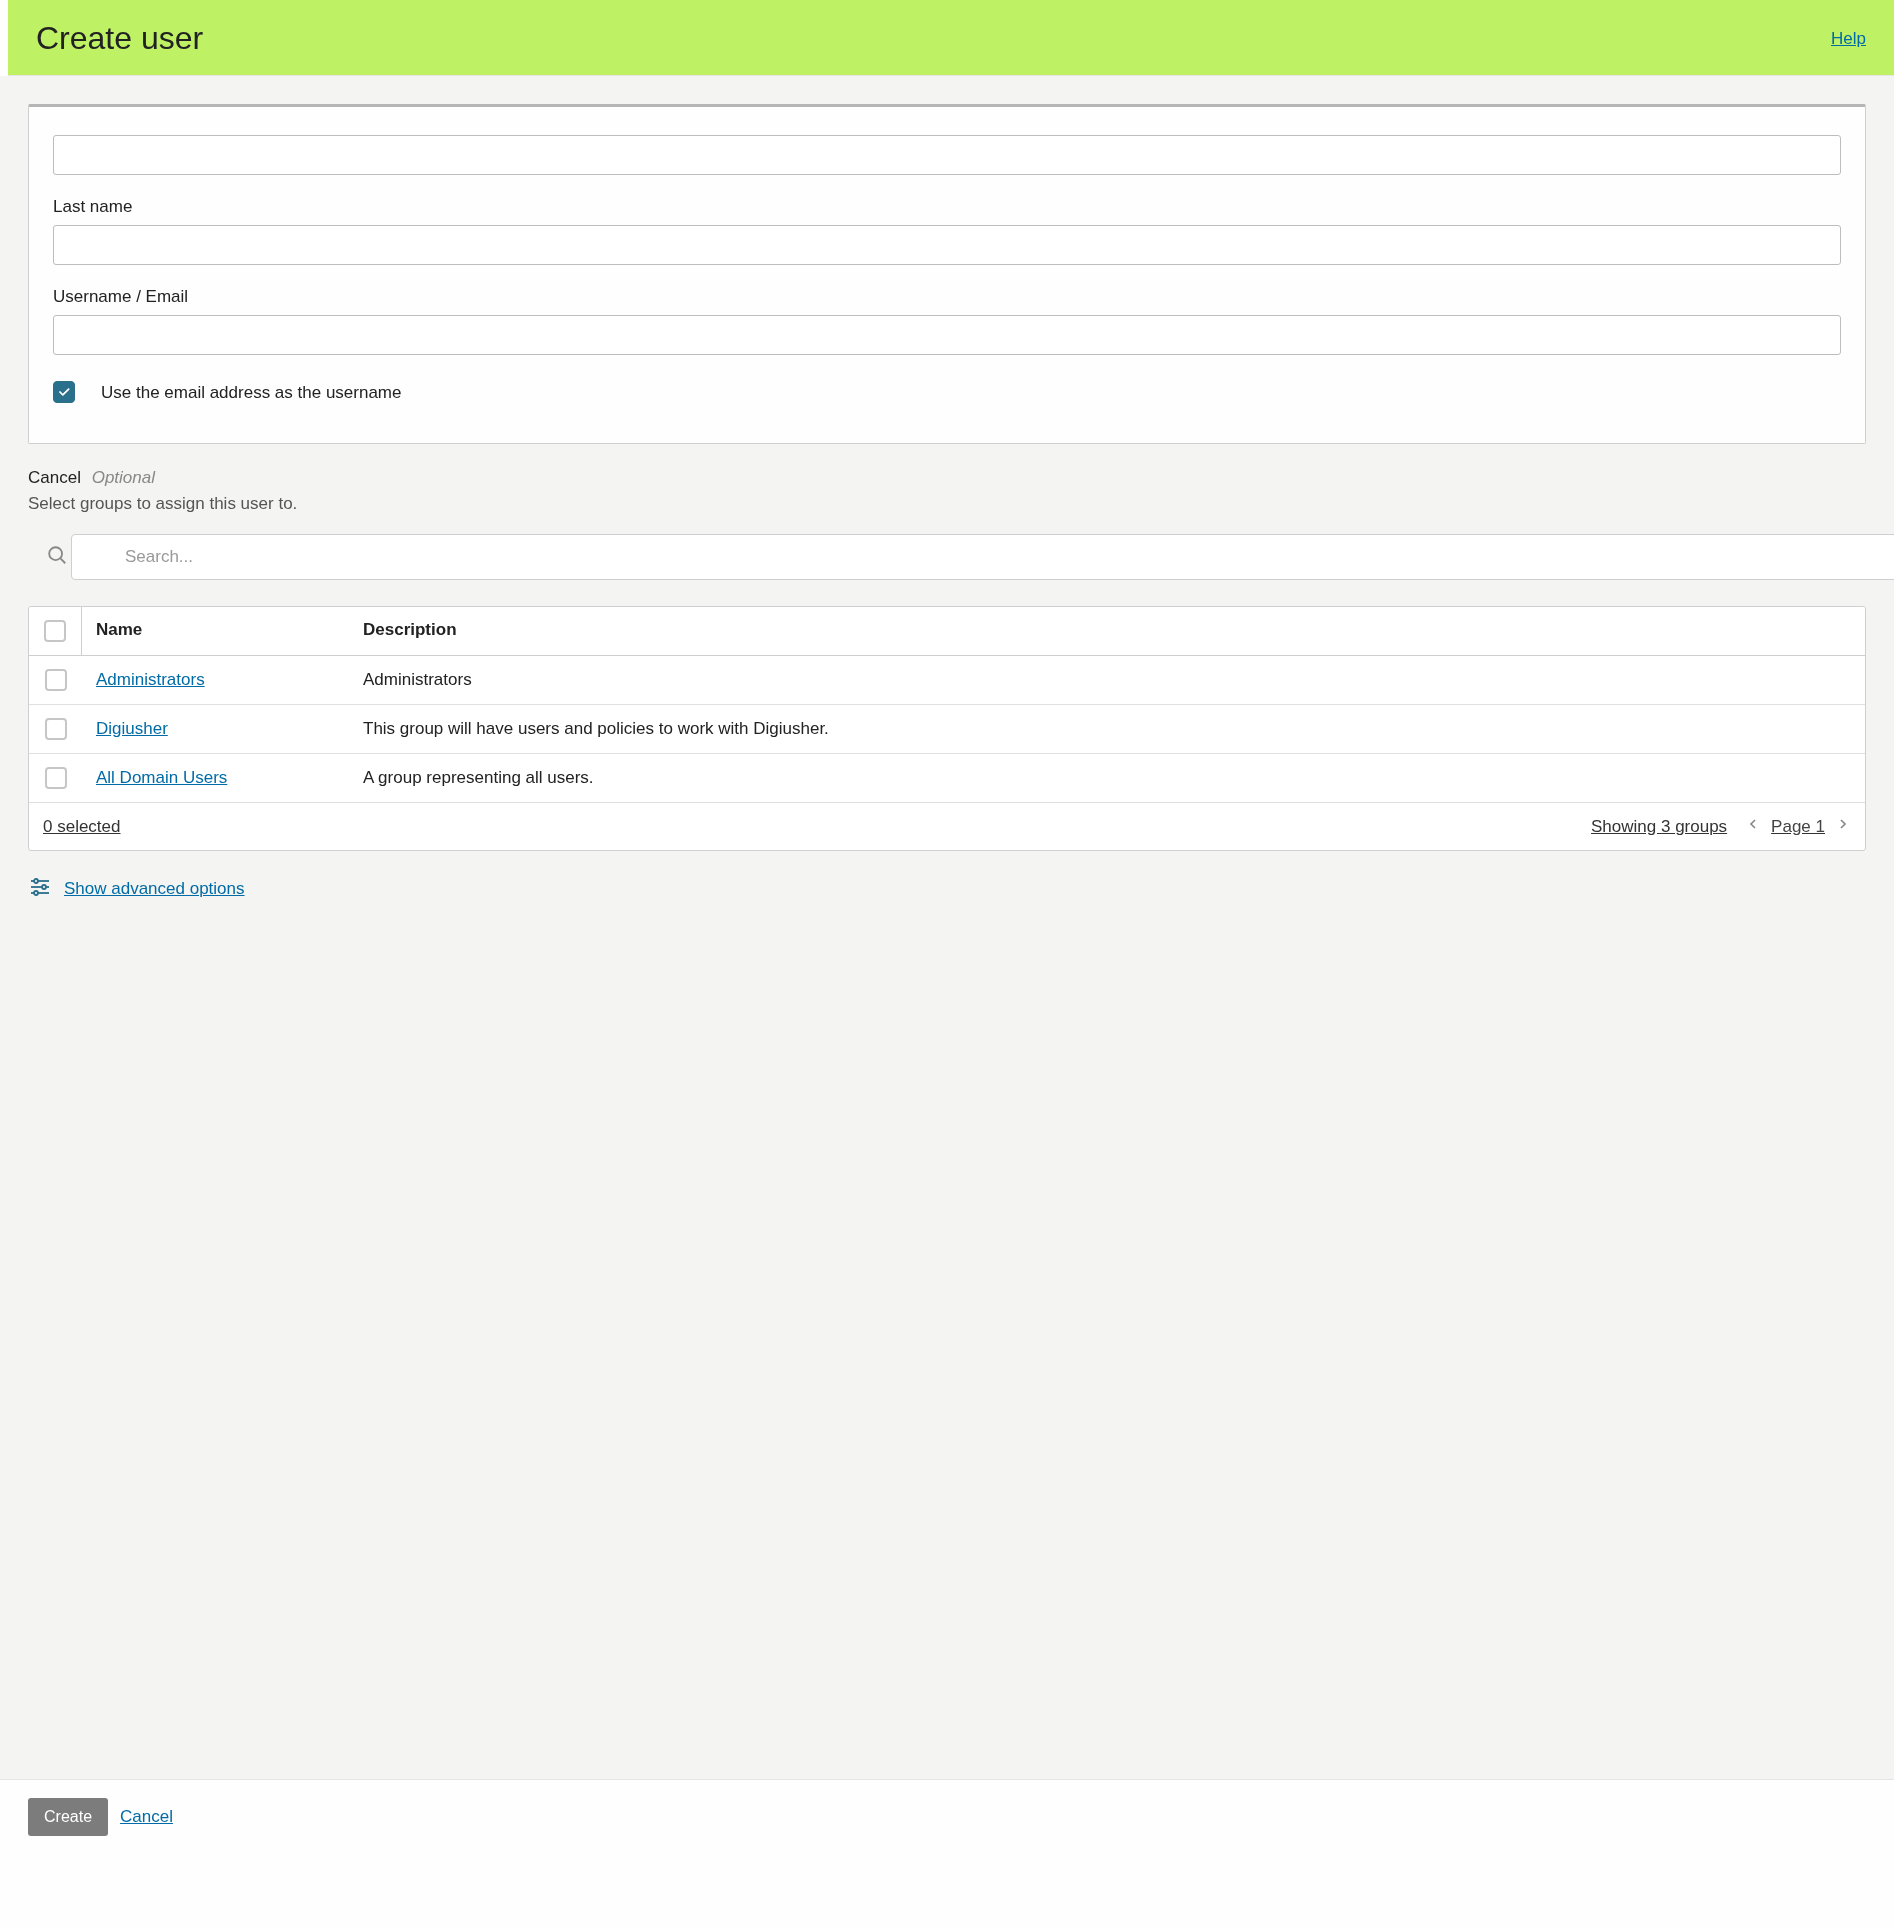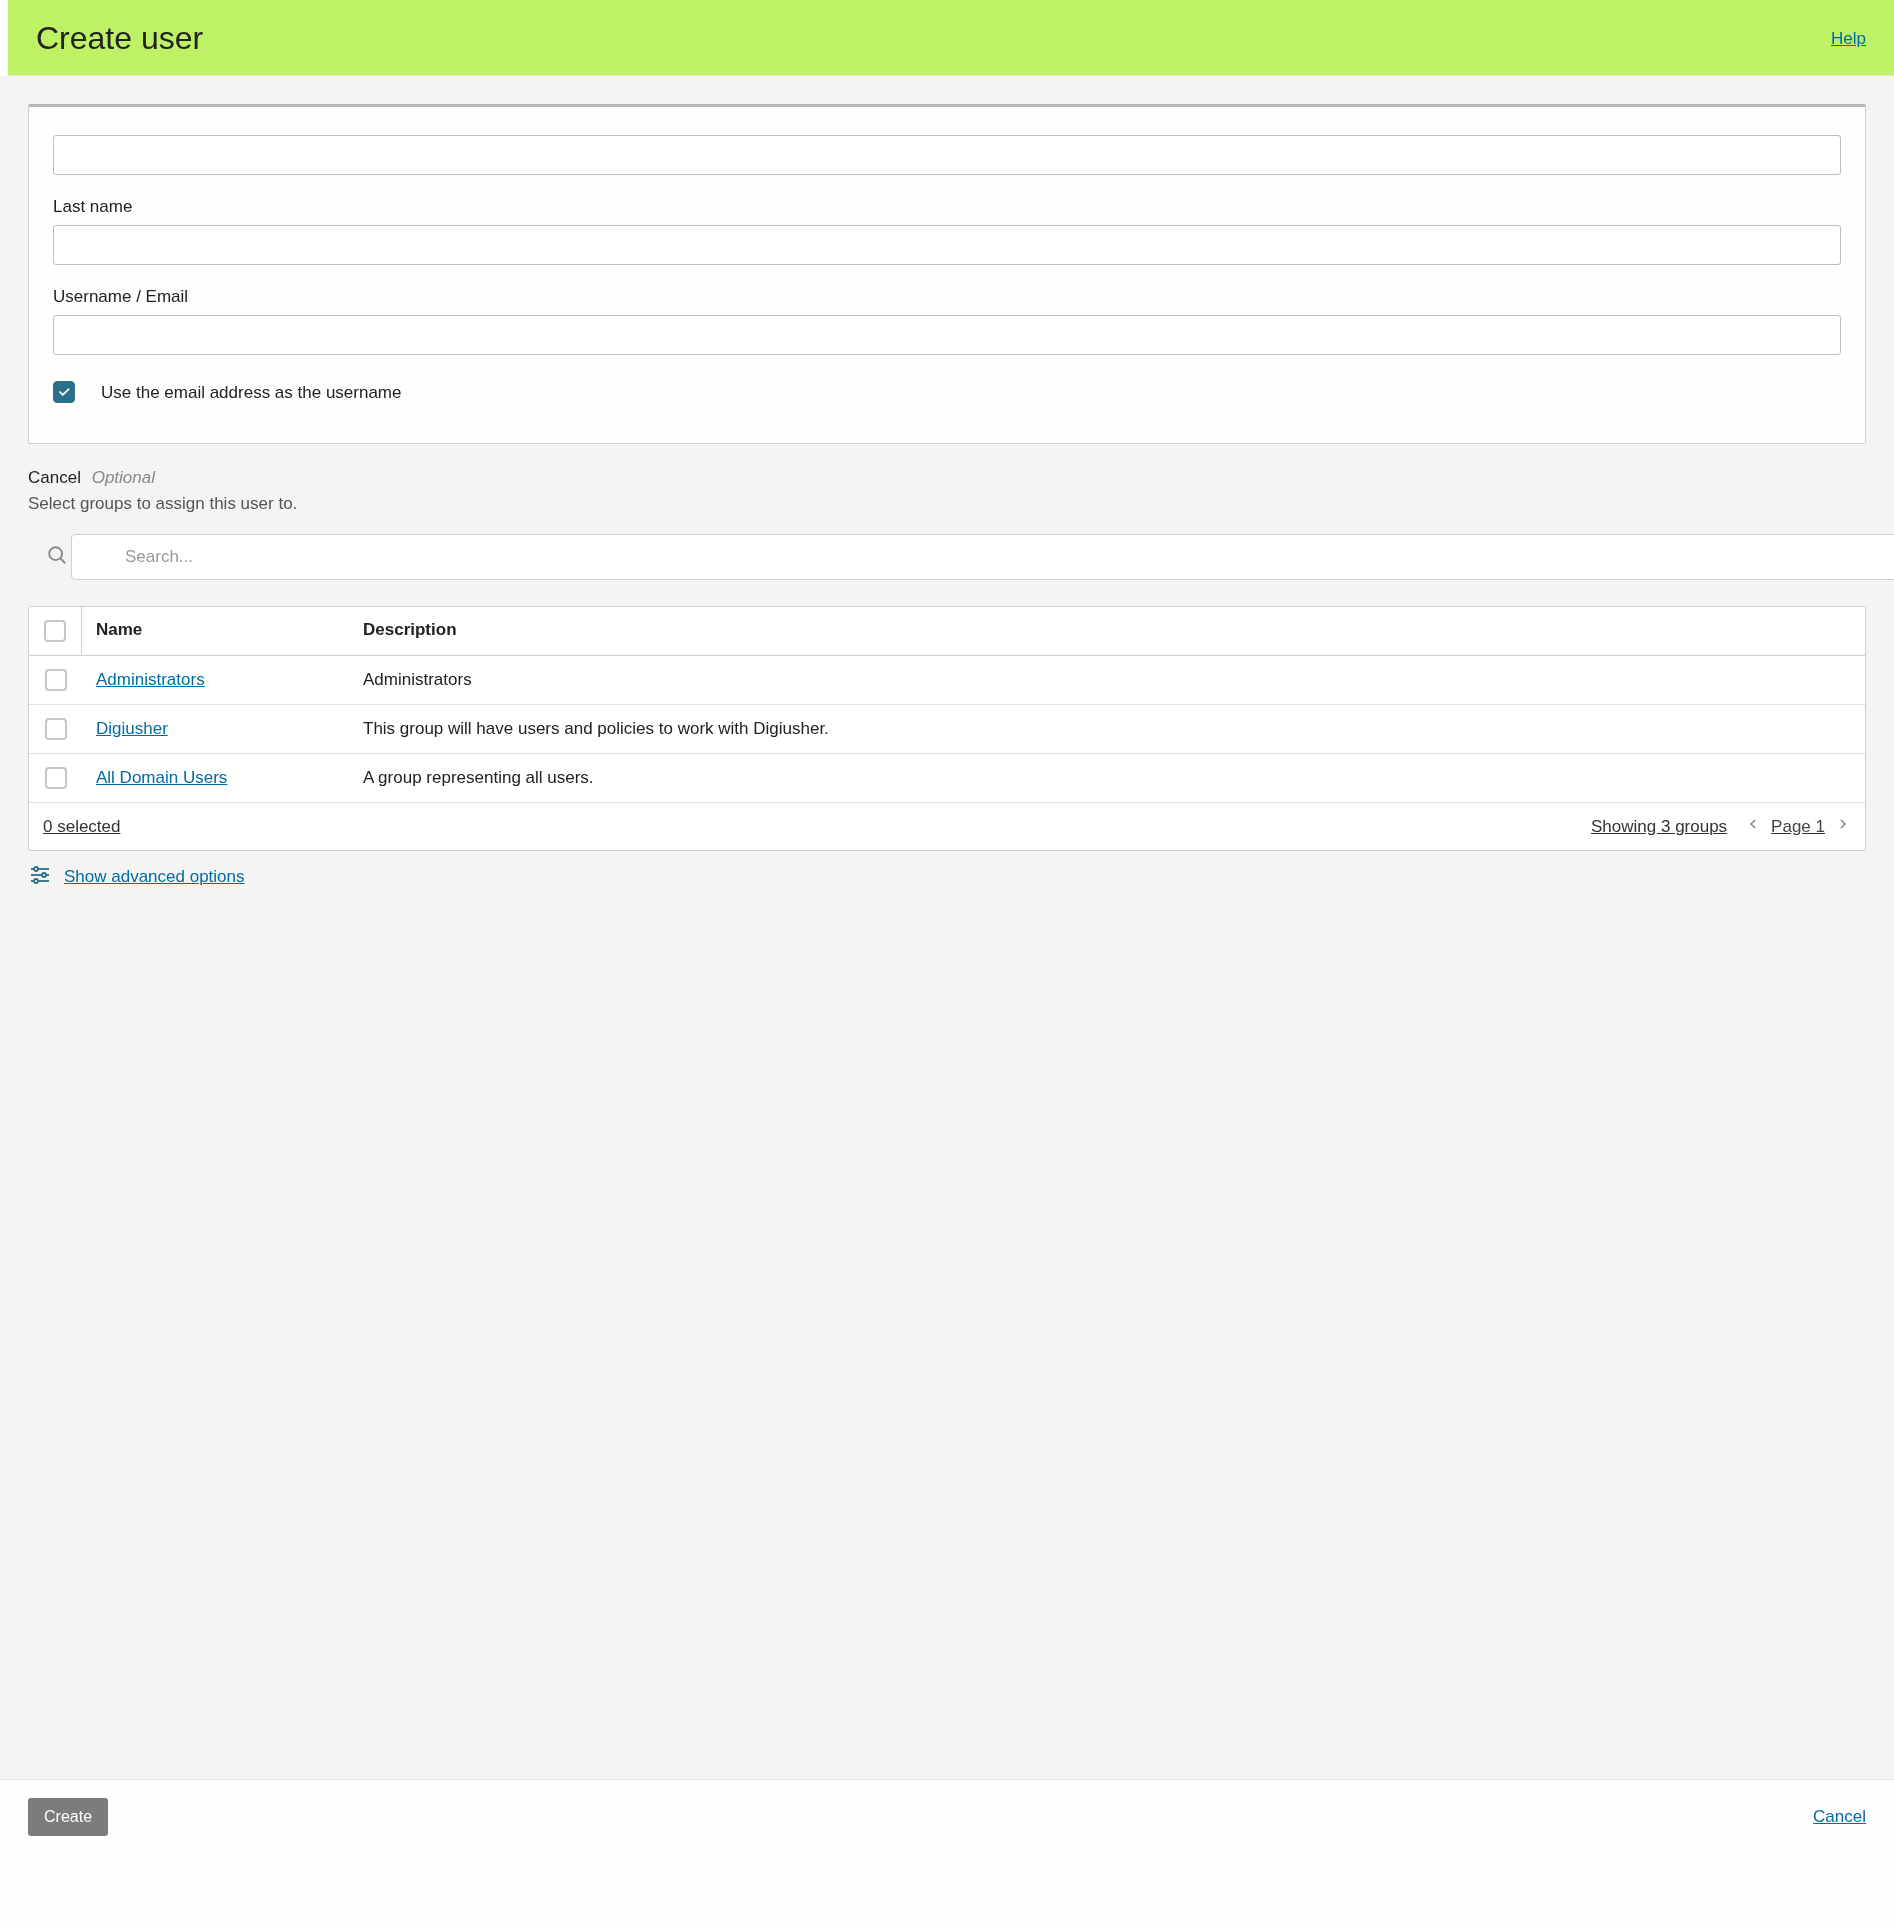--- a/index.html
+++ b/index.html
@@ -159,33 +159,32 @@
       text-decoration: underline;
     }
     .tfoot-right { display: flex; align-items: center; gap: 18px; }
     .pager { display: flex; align-items: center; gap: 10px; color: #444; }
     .chev { color: #888; cursor: pointer; }
 
     .adv-row {
       display: flex;
       align-items: center;
       gap: 12px;
-      margin-top: 12px;
+      margin-top: 24px;
     }
     .adv-icon { color: #2A6F8B; }
     .adv-link { color: #006BA6; text-decoration: underline; font-size: 17px; }
 
     .footer {
       border-top: 1px solid #e5e5e5;
       padding: 18px 28px;
       display: flex;
       align-items: center;
-      gap: 18px;
+      gap: 12px;
       background: #fefefe;
-      justify-content: space-between;
     }
     .btn-primary {
       background: #7c7c7c;
       color: #fff;
       border: none;
       border-radius: 3px;
       padding: 10px 16px;
       font-size: 16px;
       cursor: pointer;
     }

